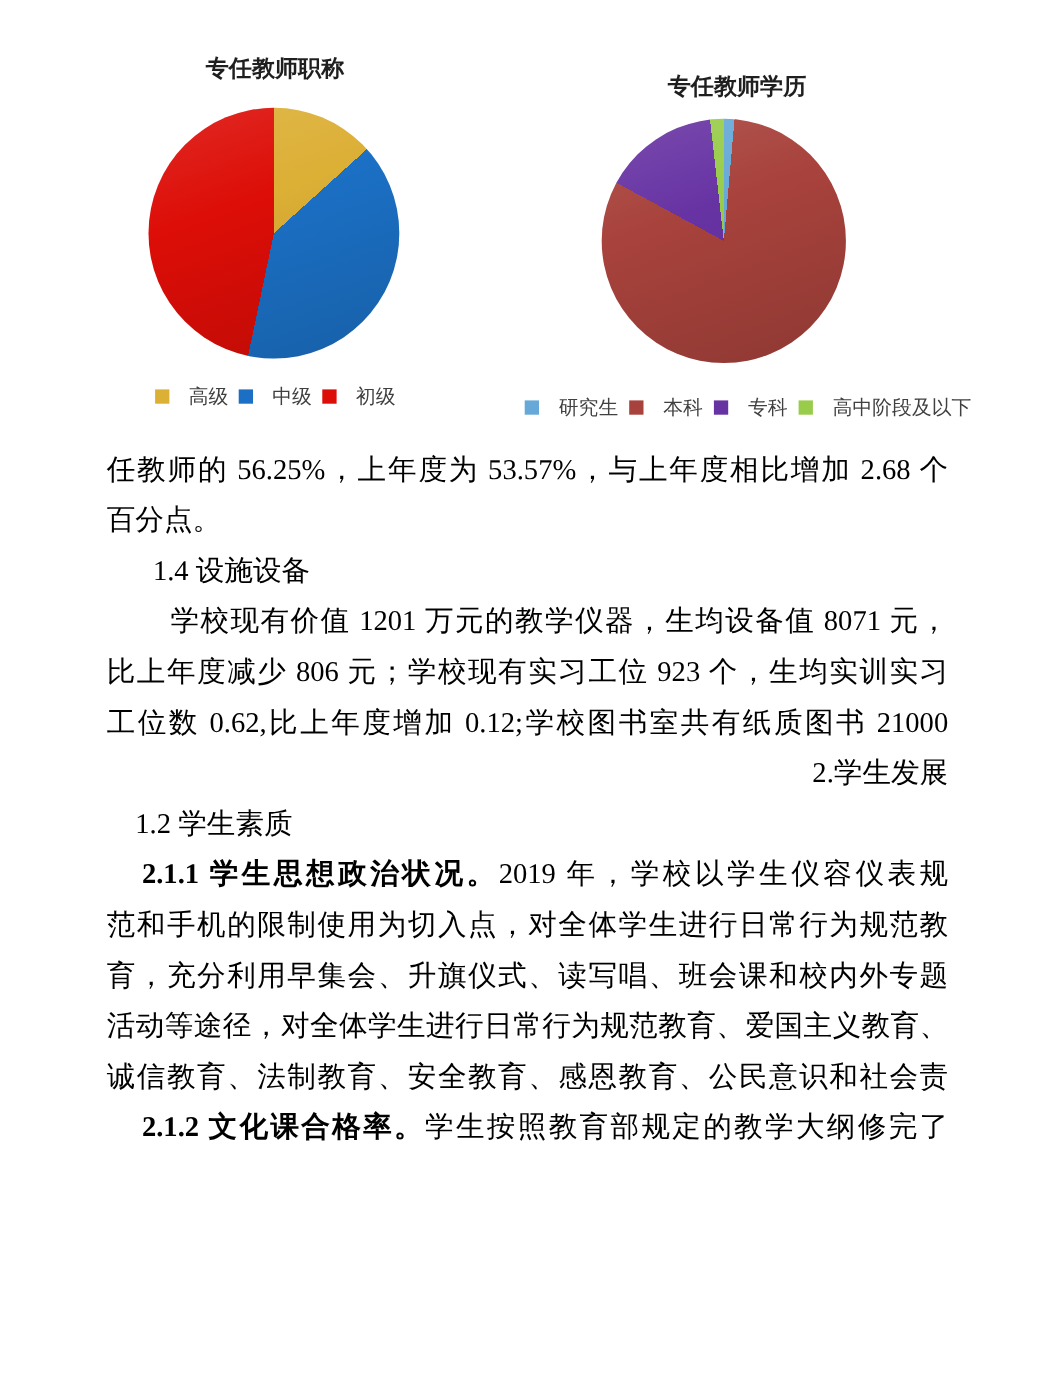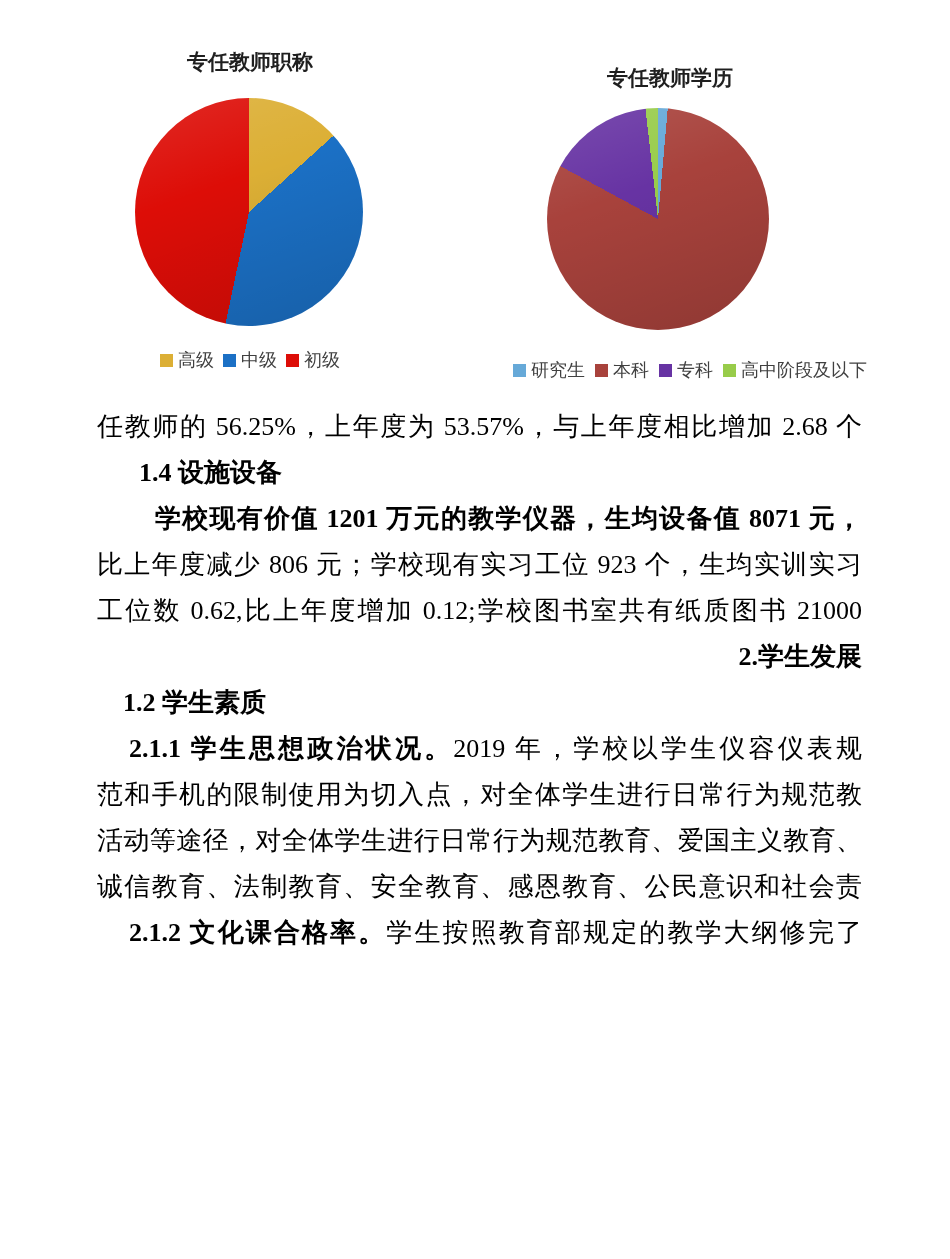--- a/index.html
+++ b/index.html
@@ -47,36 +47,36 @@
   .legend {
     position: absolute;
     display: flex;
     justify-content: center;
     align-items: center;
     font-family: "Liberation Sans", "DejaVu Sans", sans-serif;
     font-size: 18px;
     color: #404040;
   }
   #legend1 { left: 120px; top: 312px; width: 260px; gap: 9px; }
-  #legend2 { left: 460px; top: 322px; width: 460px; gap: 10px; }
-  .legend-item { display: inline-flex; align-items: center; gap: 5px; white-space: nowrap; }
+  #legend2 { left: 450px; top: 322px; width: 460px; gap: 10px; }
+  .legend-item { display: inline-flex; align-items: center; gap: 18px; white-space: nowrap; }
   .swatch { width: 13px; height: 13px; display: inline-block; flex: 0 0 auto; }
 
   
   .doc {
     position: absolute;
     left: 97px;
     top: 368px;
     width: 765px;
     font-size: 26px;
     line-height: 46px;
   }
   .line { min-height: 46px; }
   .body-just { text-align: justify; text-align-last: justify; }
-  .heading { font-weight: bold; }
+  .heading { font-weight: normal; }
   .bold { font-weight: bold; }
 
   .footer {
     position: absolute;
     left: 101px;
     top: 1223px;
     font-size: 21px;
     letter-spacing: 3px;
     color: #1a1a1a;
   }
@@ -119,27 +119,29 @@
         <span>专科</span>
       </span>
       <span class="legend-item">
         <span class="swatch" style="background: rgb(152, 204, 74);"></span>
         <span>高中阶段及以下</span>
       </span>
     </div>
 
   <div class="doc">
       <div class="line body-just">任教师的 56.25%，上年度为 53.57%，与上年度相比增加 2.68 个</div>
+      <div class="line body">百分点。</div>
       <div class="line heading" style="text-indent: 42px;">1.4 设施设备</div>
-      <div class="line body-just" style="text-indent: 58px; font-weight: bold;">学校现有价值 1201 万元的教学仪器，生均设备值 8071 元，</div>
+      <div class="line body-just" style="text-indent: 58px;">学校现有价值 1201 万元的教学仪器，生均设备值 8071 元，</div>
       <div class="line body-just">比上年度减少 806 元；学校现有实习工位 923 个，生均实训实习</div>
       <div class="line body-just">工位数 0.62,比上年度增加 0.12;学校图书室共有纸质图书 21000</div>
       <div class="line heading" style="text-indent: 26px; text-align: right;">2.学生发展</div>
       <div class="line heading" style="text-indent: 26px;">1.2 学生素质</div>
       <div class="line body-just" style="text-indent: 32px;"><span class="bold">2.1.1 学生思想政治状况。</span>2019 年，学校以学生仪容仪表规</div>
       <div class="line body-just">范和手机的限制使用为切入点，对全体学生进行日常行为规范教</div>
+      <div class="line body-just">育，充分利用早集会、升旗仪式、读写唱、班会课和校内外专题</div>
       <div class="line body-just">活动等途径，对全体学生进行日常行为规范教育、爱国主义教育、</div>
       <div class="line body-just">诚信教育、法制教育、安全教育、感恩教育、公民意识和社会责</div>
       <div class="line body-just" style="text-indent: 32px;"><span class="bold">2.1.2 文化课合格率。</span>学生按照教育部规定的教学大纲修完了</div>
     </div>
 
   <div class="footer">- 4 -</div>
 </div>
 
 </body></html>

